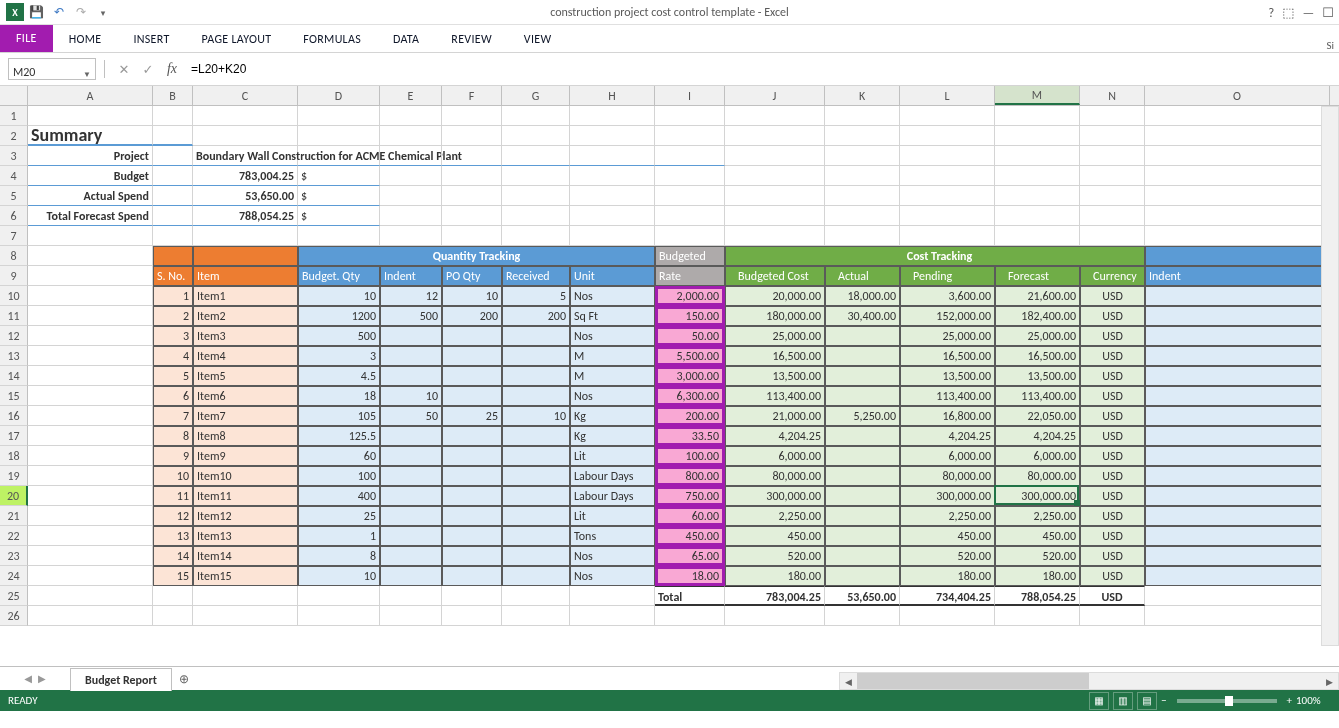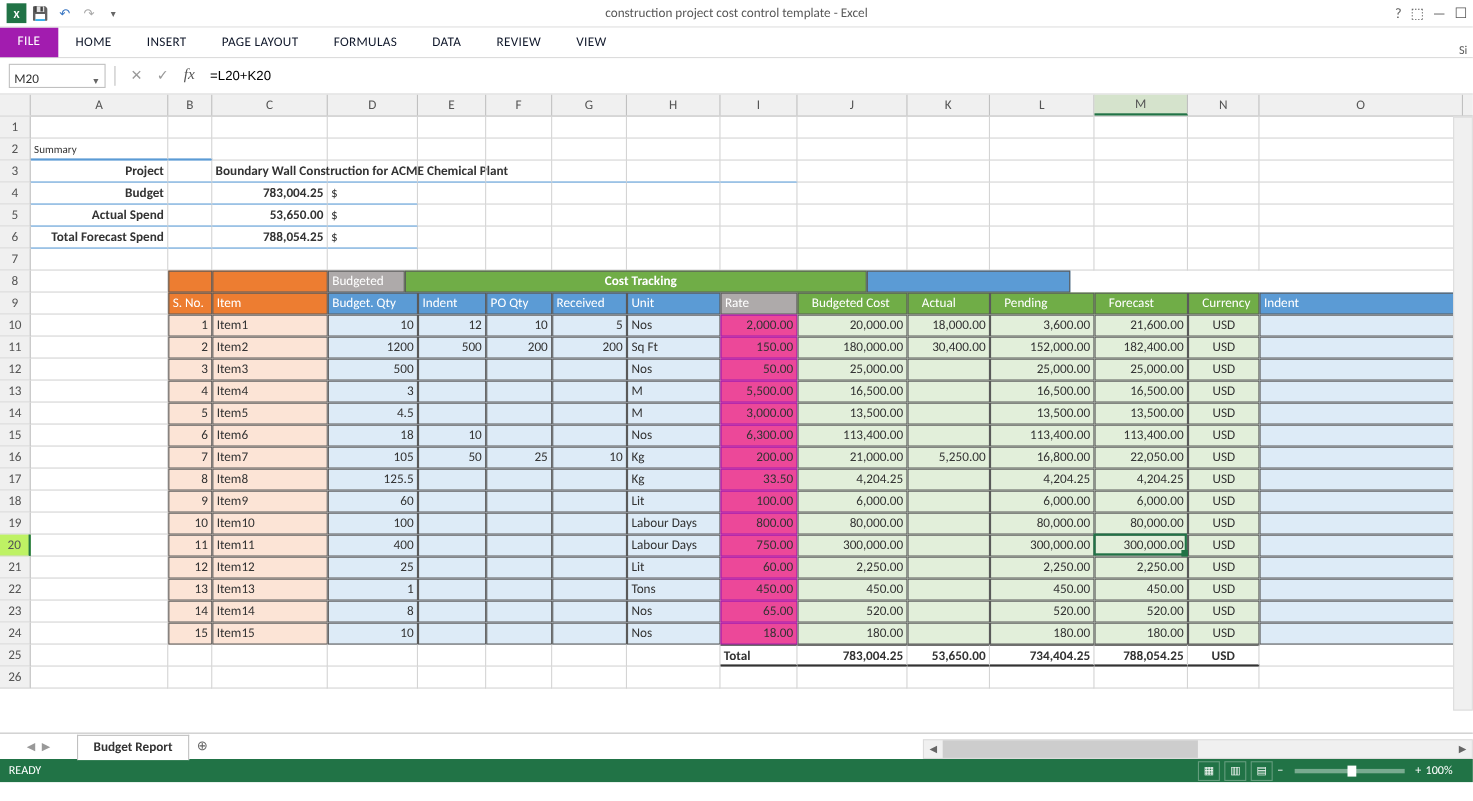--- a/index.html
+++ b/index.html
@@ -50,35 +50,35 @@
 .cell.right { justify-content: flex-end; }
 .cell.center { justify-content: center; }
 
 
 .wA { width: 125px; } .wB { width: 40px; } .wC { width: 105px; } .wD { width: 82px; }
 .wE { width: 62px; } .wF { width: 60px; } .wG { width: 68px; } .wH { width: 85px; }
 .wI { width: 70px; } .wJ { width: 100px; } .wK { width: 75px; } .wL { width: 95px; }
 .wM { width: 85px; } .wN { width: 65px; } .wO { width: 185px; }
 
 
-.summary-title { font-weight: normal; font-size: 10px; color: #333; border-bottom: 2px solid #5b9bd5 !important; }
+.summary-title { font-weight: bold; font-size: 18px; color: #333; border-bottom: 2px solid #5b9bd5 !important; }
 .summary-label { font-weight: bold; justify-content: flex-end; border-bottom: 1px solid #5b9bd5 !important; }
 .summary-val { font-weight: bold; border-bottom: 1px solid #5b9bd5 !important; }
 .summary-cur { border-bottom: 1px solid #5b9bd5 !important; }
 
 
 .hdr-orange { background: #ed7d31; color: #fff; border: 1px solid #5a5a5a; }
 .hdr-blue { background: #5b9bd5; color: #fff; border: 1px solid #5a5a5a; }
 .hdr-grey { background: #aeaaaa; color: #fff; border: 1px solid #5a5a5a; }
 .hdr-green { background: #70ad47; color: #fff; border: 1px solid #5a5a5a; padding-left: 12px; }
 
 
 .td-orange { background: #fce4d6; border: 1px solid #5a5a5a; }
 .td-blue { background: #ddebf7; border: 1px solid #5a5a5a; }
-.td-grey { background: #ec4899; border: 1px solid #a21caf; }
+.td-grey { background: #f9a8d4; border: 3px solid #a21caf; }
 .td-green { background: #e2efda; border: 1px solid #5a5a5a; }
 .td-remark { background: #ddebf7; border: 1px solid #5a5a5a; }
 
 
 .selected-cell { position: absolute; border: 2px solid #217346; background: transparent; pointer-events: none; z-index: 10; }
 .selected-cell::after { content: ''; position: absolute; right: -3px; bottom: -3px; width: 6px; height: 6px; background: #217346; }
 
 
 .total { font-weight: bold; border-bottom: 2px solid #333 !important; border-top: 1px solid #333 !important; padding-top: 2px; }
 
@@ -317,20 +317,21 @@
           <div class="cell wK"></div>
           <div class="cell wL"></div>
           <div class="cell wM"></div>
           <div class="cell wN"></div>
           <div class="cell wO"></div>
         </div>
         <div class="row">
           <div class="cell wA"></div>
           <div class="cell wB hdr-orange"></div>
           <div class="cell wC hdr-orange"></div>
+          <div class="cell wD hdr-blue center bold" style="width: 357px;">Quantity Tracking</div>
           <div class="cell wI hdr-grey">Budgeted</div>
           <div class="cell wJ hdr-green center bold" style="width: 420px;">Cost Tracking</div>
           <div class="cell wO hdr-blue"></div>
         </div>
         <div class="row">
           <div class="cell wA"></div>
           <div class="cell wB hdr-orange">S. No.</div>
           <div class="cell wC hdr-orange">Item</div>
           <div class="cell wD hdr-blue">Budget. Qty</div>
           <div class="cell wE hdr-blue">Indent</div>

